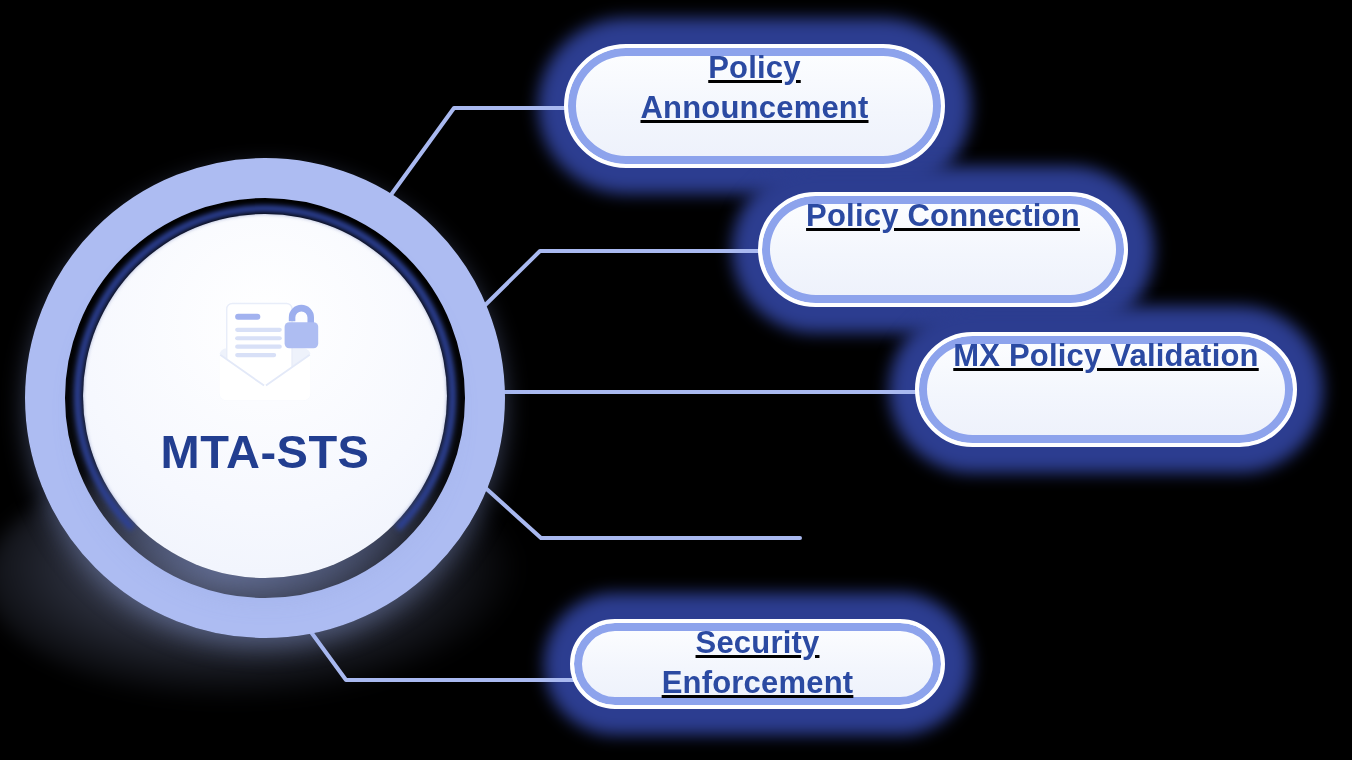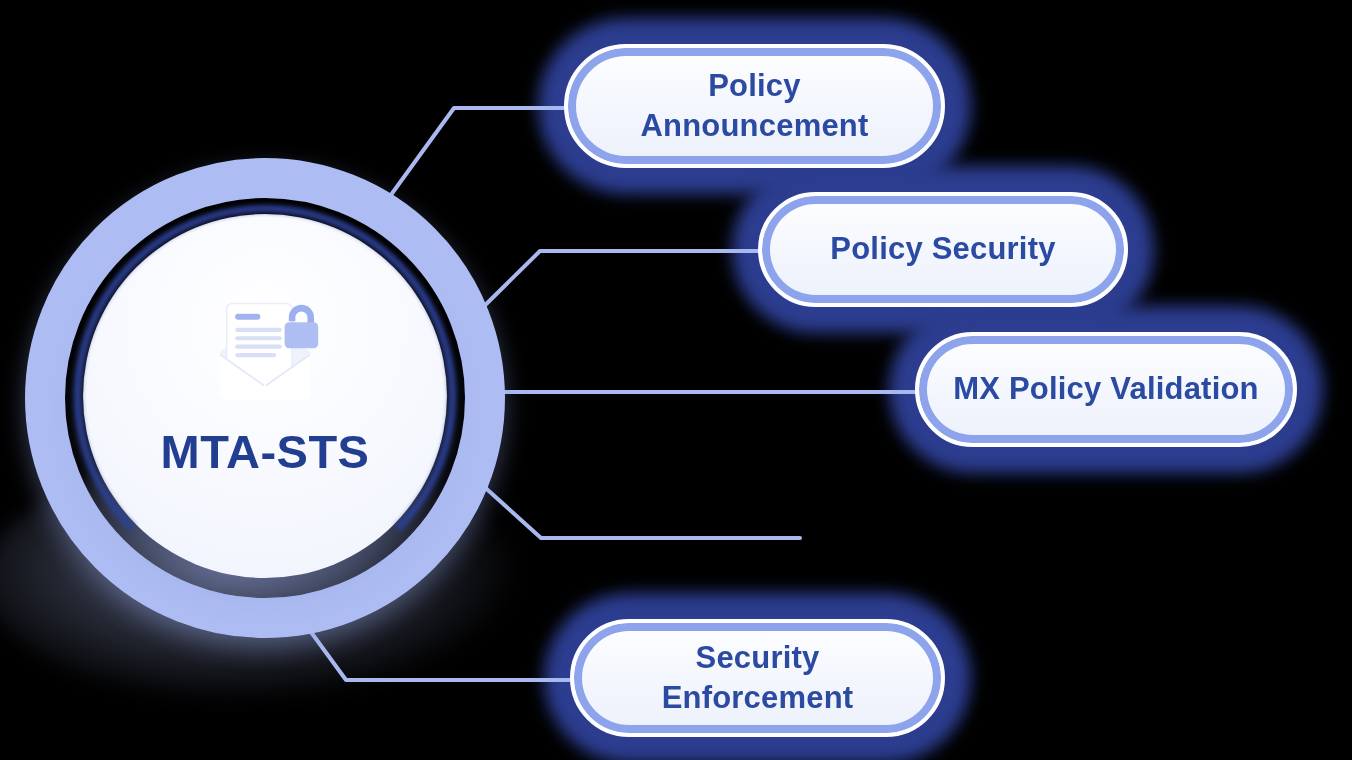--- a/index.html
+++ b/index.html
@@ -53,34 +53,34 @@
   .pill{position:absolute;}
   .pill-glow{
     position:absolute;inset:-26px;border-radius:999px;
     background:#2c3d90;filter:blur(8px);z-index:2;
   }
   .pill-body{
     position:absolute;inset:0;border-radius:999px;z-index:4;
     border:4px solid #ffffff;
     box-shadow:inset 0 0 0 8px #8da3ec;
     background:linear-gradient(180deg,#fdfeff 0%,#f3f6fd 55%,#edf1fb 100%);
-    display:flex;align-items:center;justify-content:center;text-align:center;
+    display:flex;align-items:flex-start;justify-content:center;text-align:center;text-decoration:underline;
   }
   .pill-label{
     font-size:31px;font-weight:700;line-height:1.3;letter-spacing:.2px;
     color:#2b4aa2;
   }
   .pill.two .pill-label{max-width:300px;}
   .pill.one .pill-label{white-space:nowrap;}
 
   .pill-1{left:564px;top:44px; width:381px;height:124px;}
   .pill-2{left:758px;top:192px;width:370px;height:115px;}
   .pill-3{left:915px;top:332px;width:382px;height:115px;}
   .pill-4{left:757px;top:479px;width:380px;height:118px;}
-  .pill-5{left:570px;top:619px;width:375px;height:118px;}
+  .pill-5{left:570px;top:619px;width:375px;height:90px;}
 </style>
 </head>
 <body>
 
 <div class="stage">
 
   <svg class="connector-layer" width="1352" height="760" viewBox="0 0 1352 760">
     <polyline points="380,210 454,108 610,108"></polyline>
     <polyline points="470,320 540,251 800,251"></polyline>
     <polyline points="480,392 960,392"></polyline>
@@ -118,21 +118,21 @@
   <div class="pill pill-1 two">
     <div class="pill-glow"></div>
     <div class="pill-body">
       <span class="pill-label">Policy Announcement</span>
     </div>
   </div>
 
   <div class="pill pill-2 one">
     <div class="pill-glow"></div>
     <div class="pill-body">
-      <span class="pill-label">Policy Security</span>
+      <span class="pill-label">Policy Connection</span>
     </div>
   </div>
 
   <div class="pill pill-3 one">
     <div class="pill-glow"></div>
     <div class="pill-body">
       <span class="pill-label">MX Policy Validation</span>
     </div>
   </div>
 

